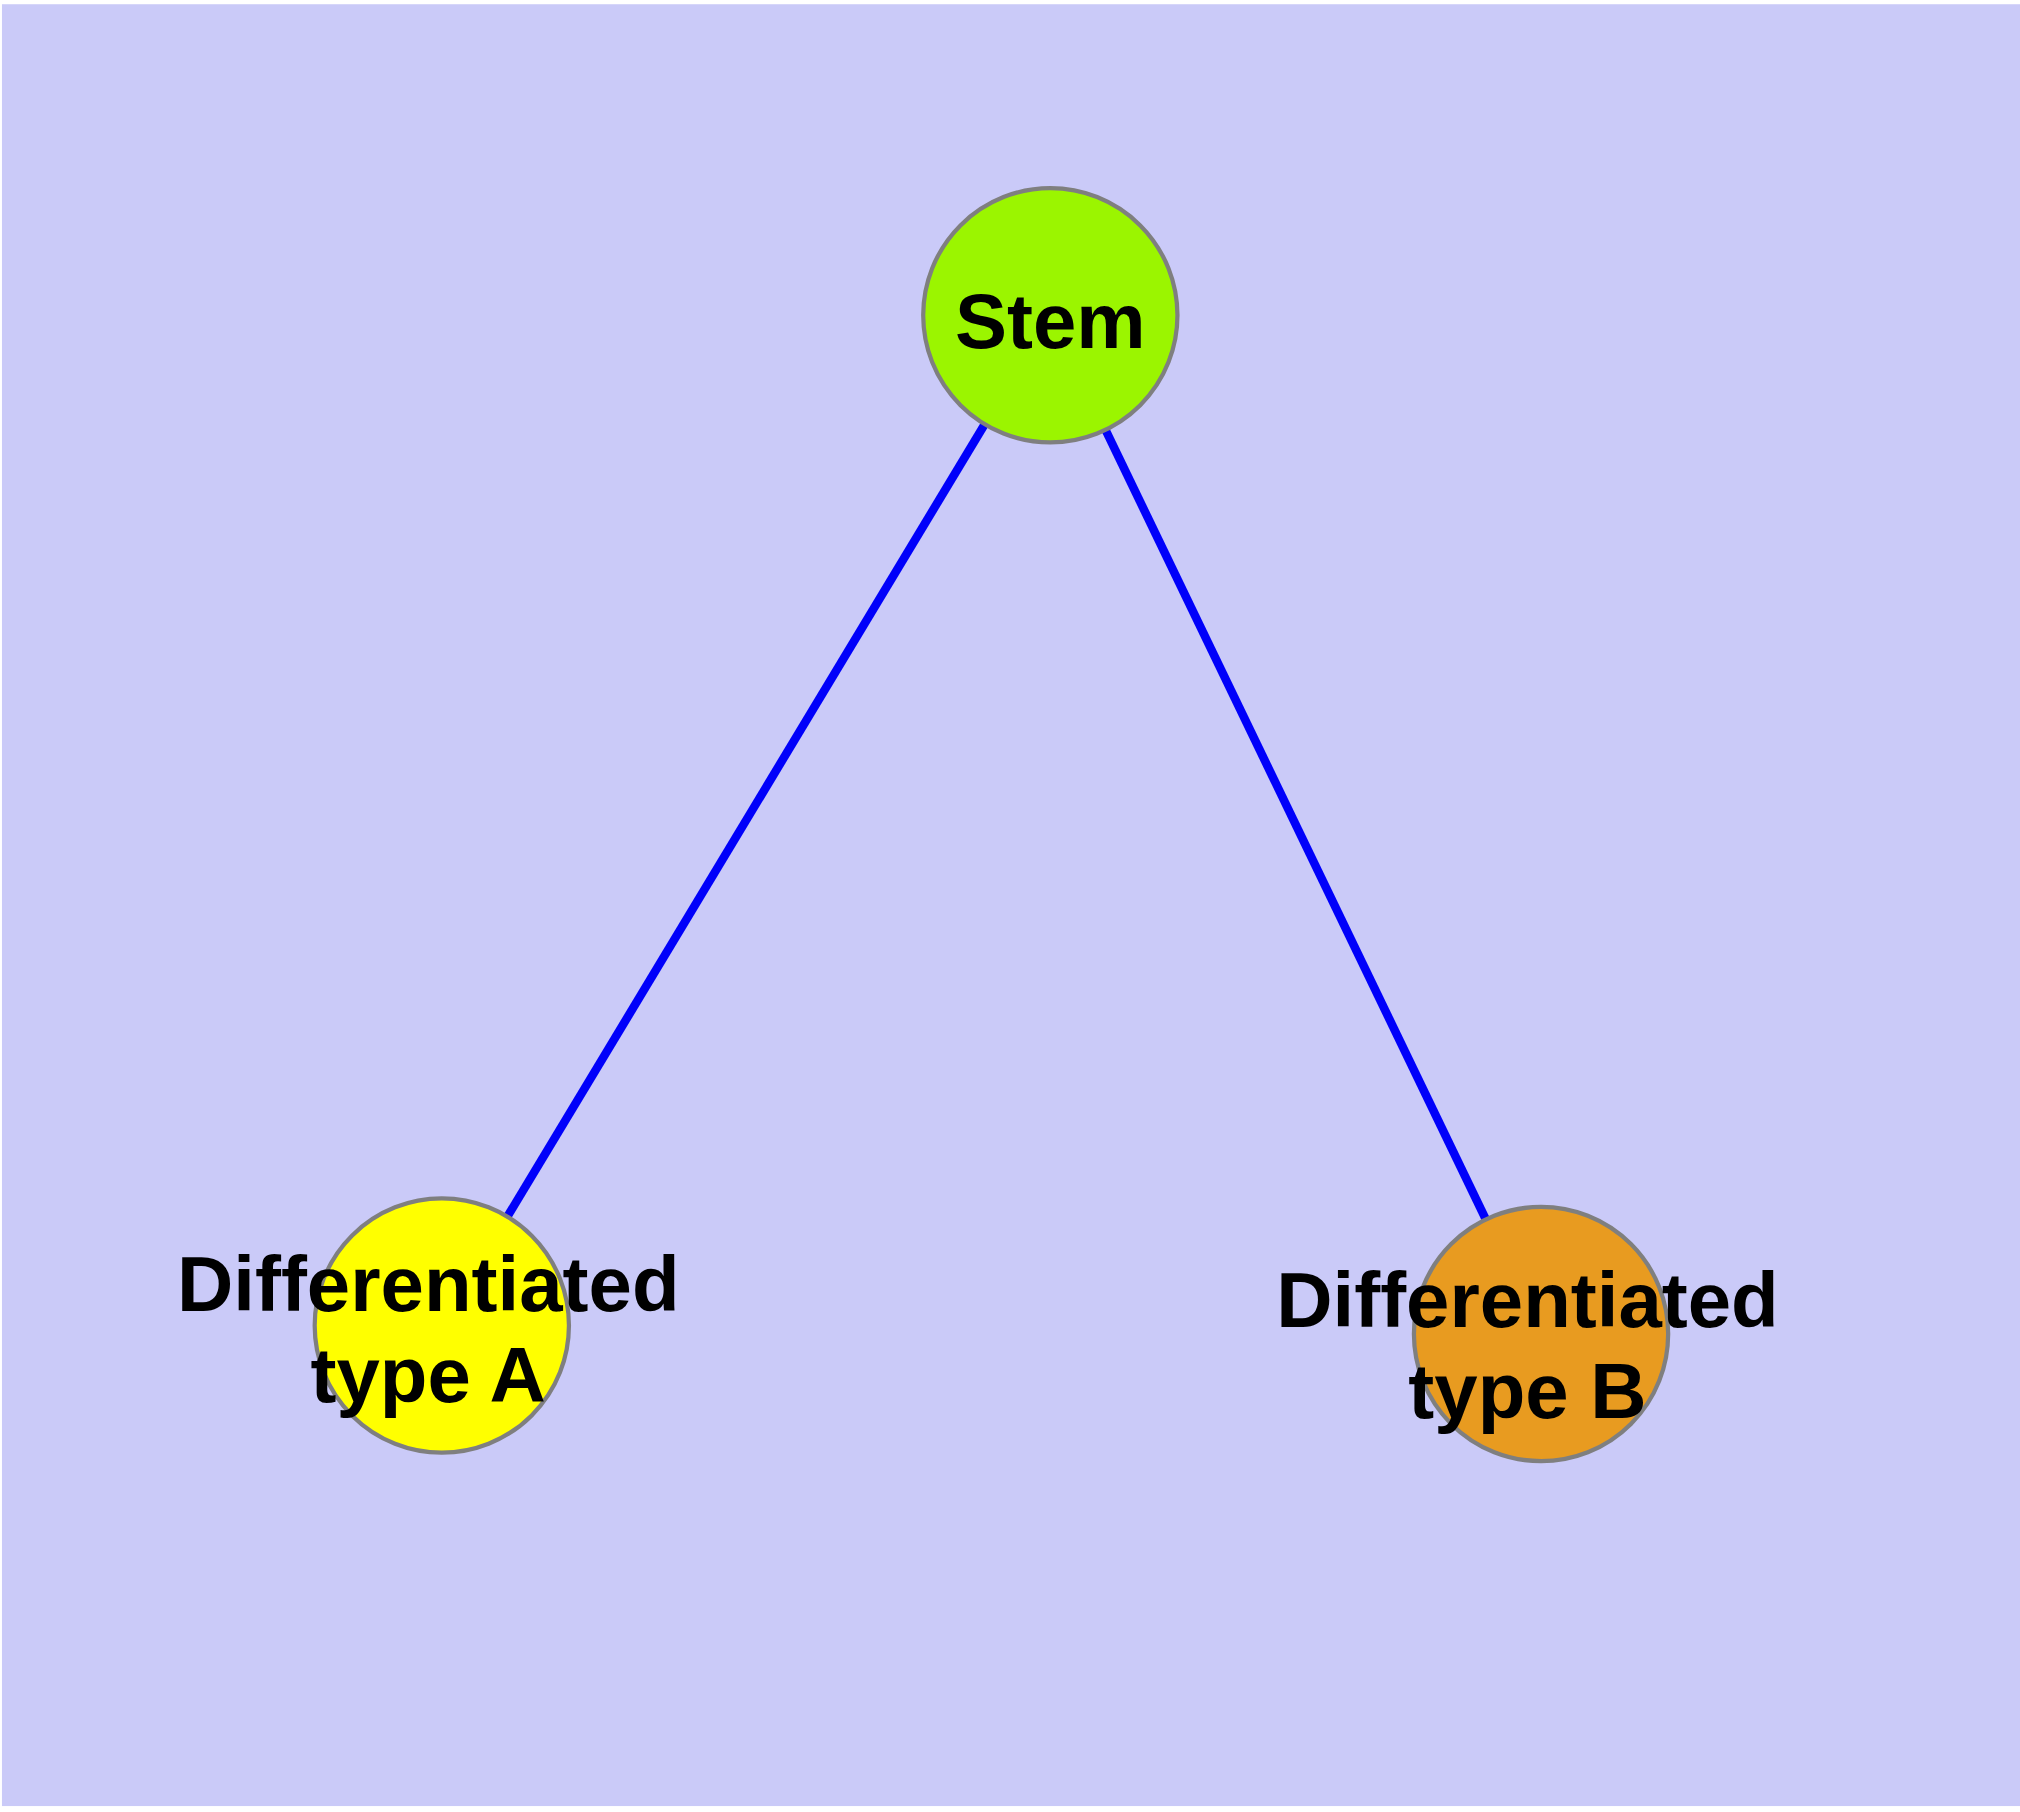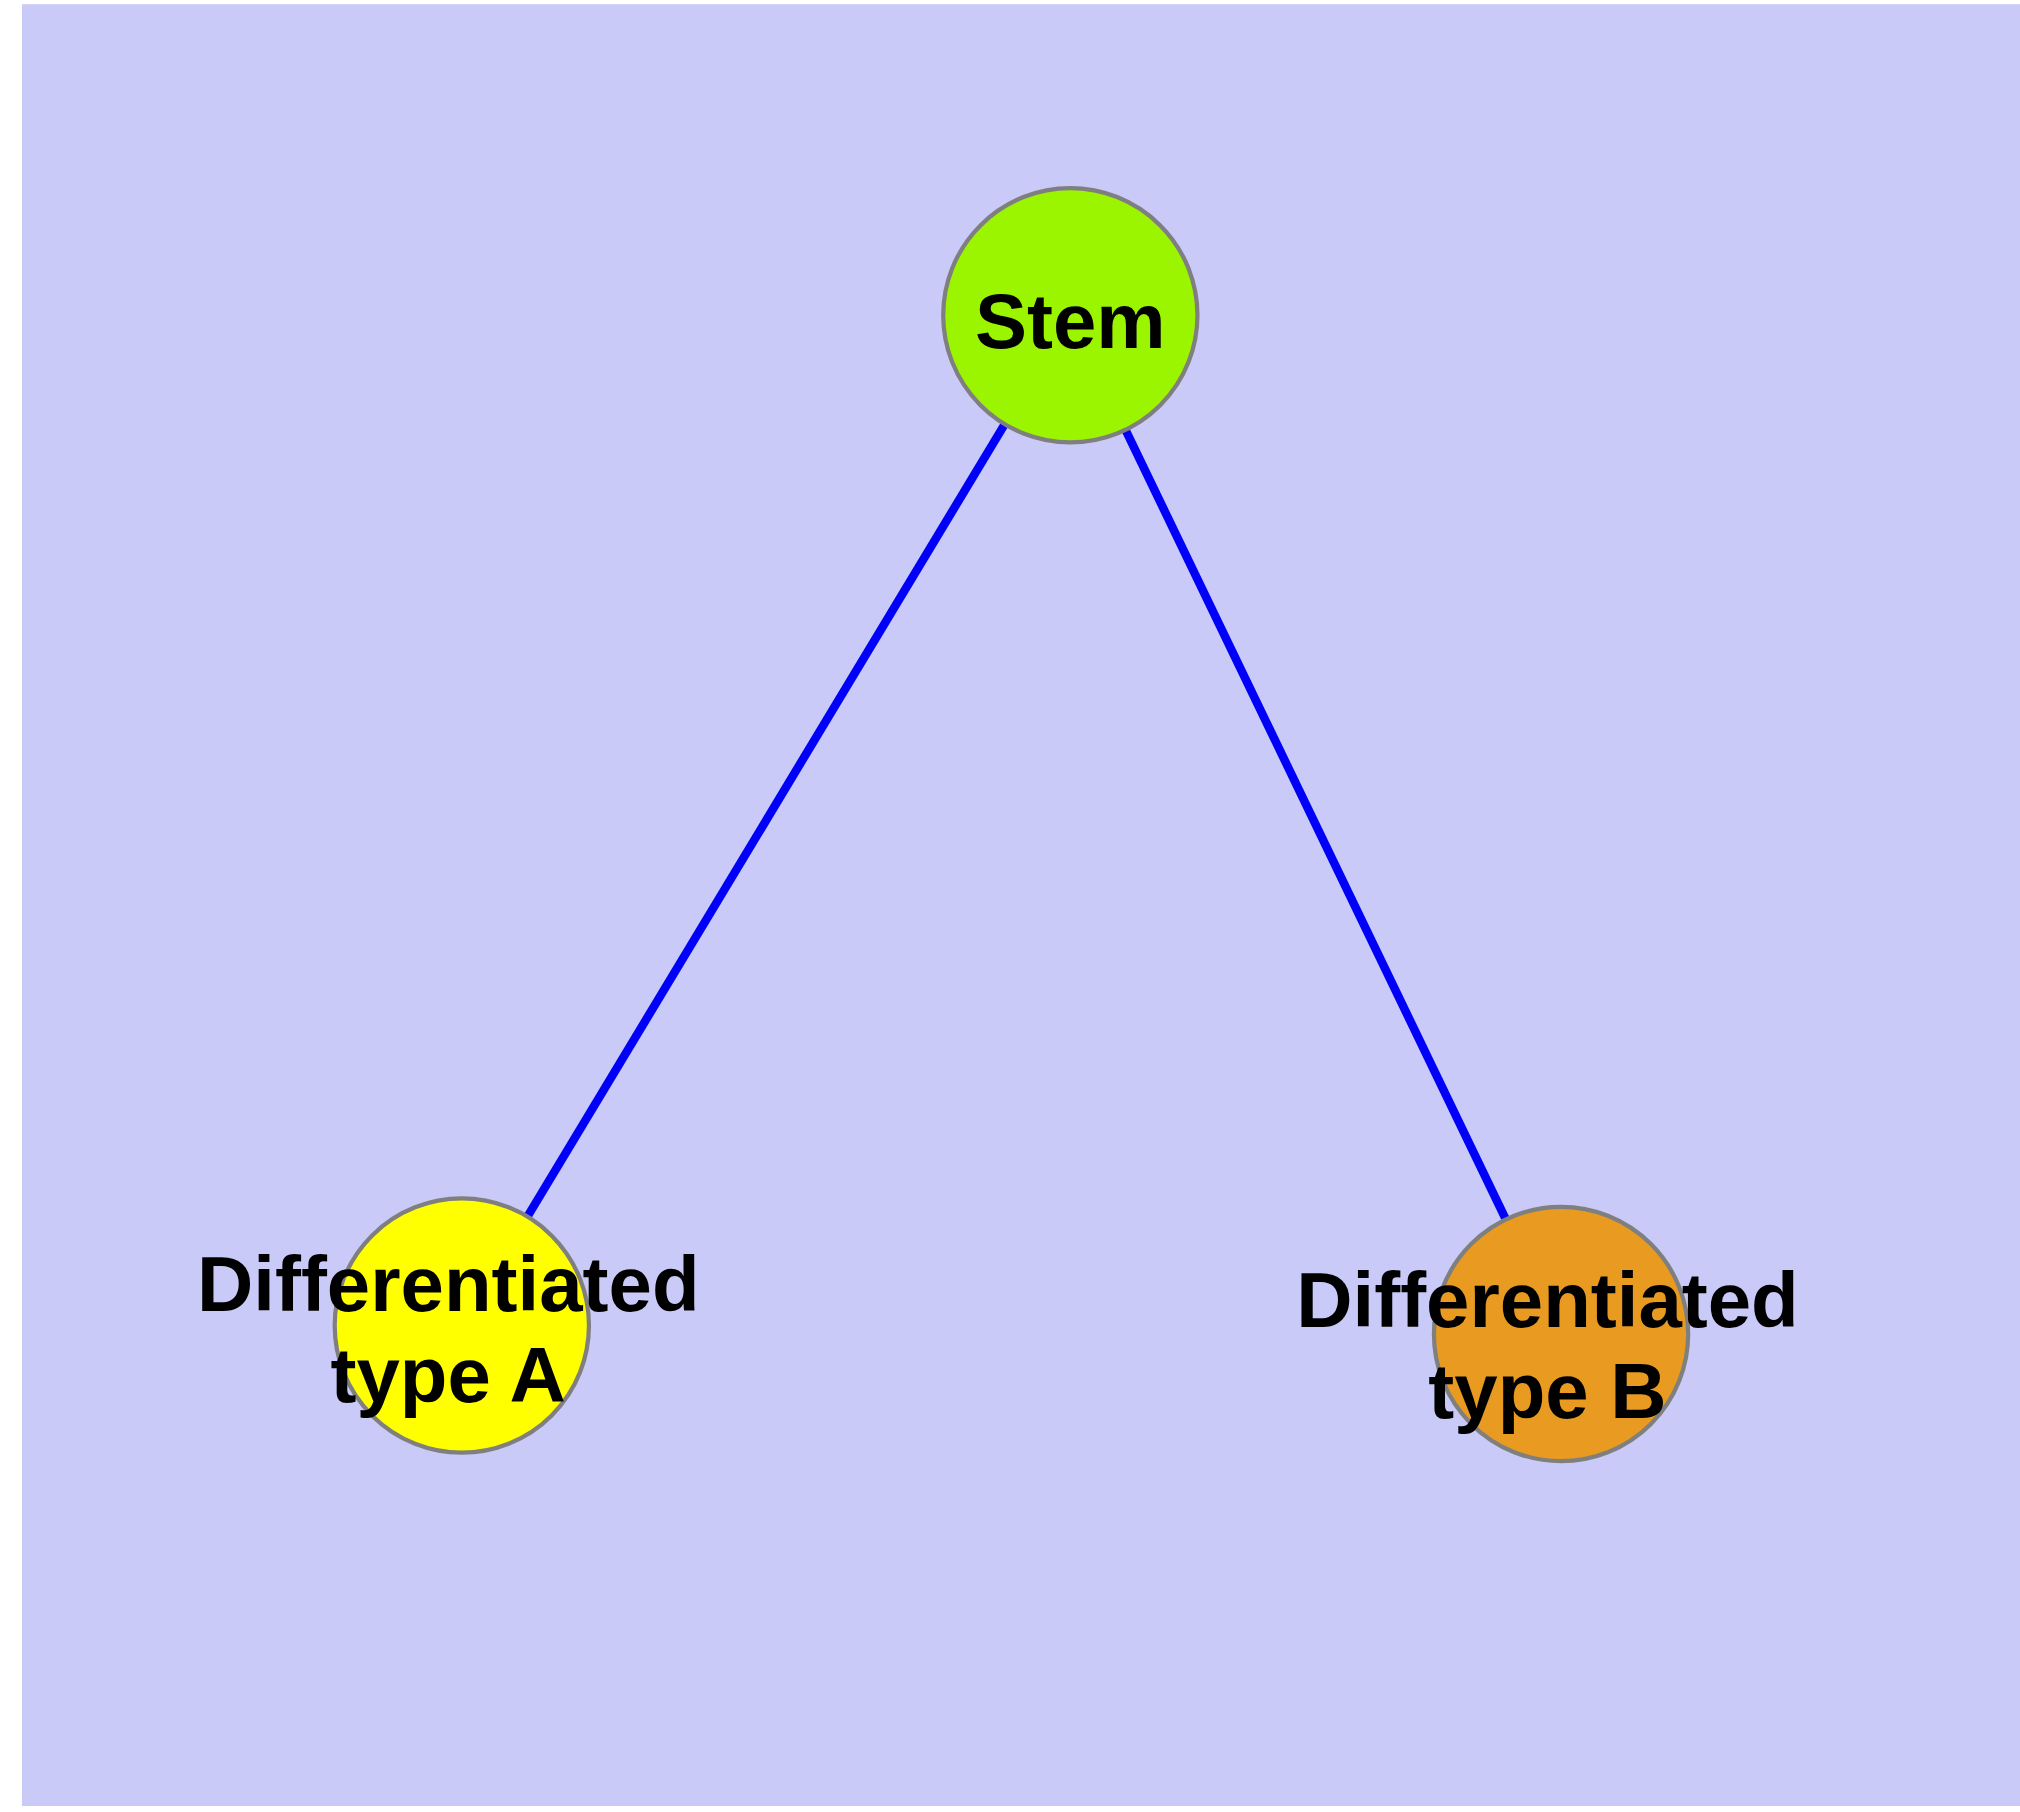--- a/index.html
+++ b/index.html
@@ -7,21 +7,20 @@
     padding: 0;
     background: #ffffff;
     width: 2021px;
     height: 1812px;
     overflow: hidden;
   }
   .stage {
     position: relative;
     width: 1965px;
     height: 1812px;
-    padding-left: 20px;
   }
   svg.graph {
     display: block;
     width: 2021px;
     height: 1812px;
   }
   .edge {
     stroke-width: 10px;
     fill: none;
   }

